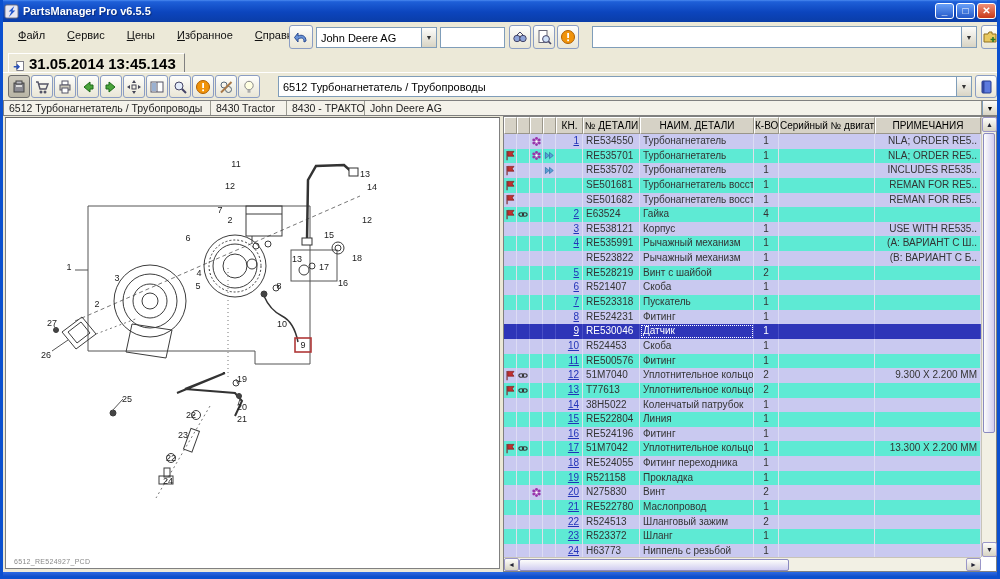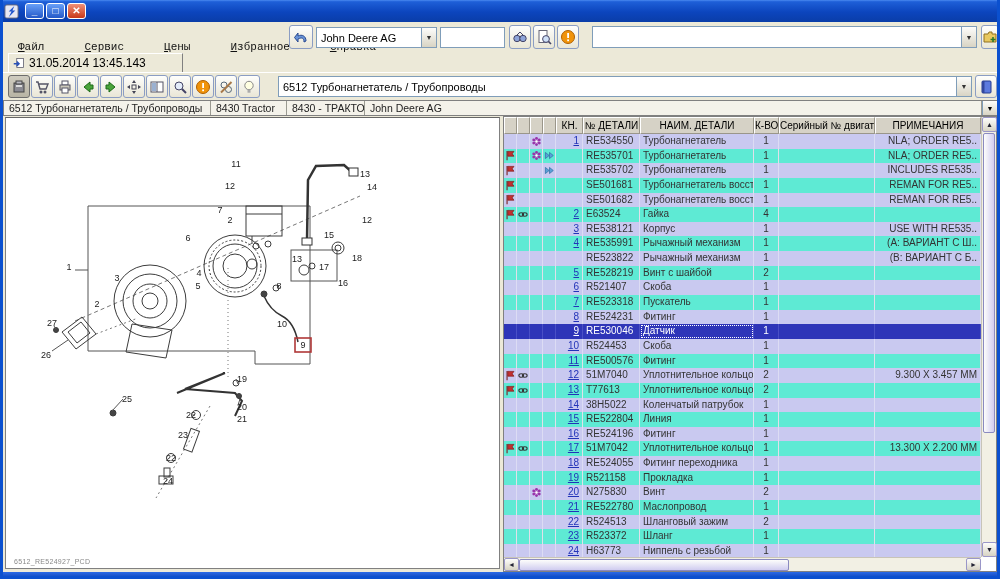--- a/index.html
+++ b/index.html
@@ -15,21 +15,21 @@
   .winbtn { width:19px; height:16px; margin-left:2px; border:1px solid #fff; border-radius:3px;
     font-size:10px; color:#fff; display:flex; align-items:center; justify-content:center;
     background:linear-gradient(#68a0f8,#2458c8); font-weight:bold; line-height:1; }
   .winbtn.close { background:linear-gradient(#f09078,#c83818); }
   .frame { position:absolute; inset:0; border:3px solid #0b50cf; border-top:none; pointer-events:none; z-index:50; }
   .bottombar { position:absolute; left:0; right:0; bottom:0; height:7px;
     background:linear-gradient(#2a6ae8,#0b3fb0); z-index:40; }
 
   
   .menurow { position:absolute; left:3px; right:3px; top:22px; height:30px; background:#ece9d8; }
-  .menus { position:absolute; left:6px; top:17px; display:flex; gap:22px;font-family:Liberation Mono, monospace; }
+  .menus { position:absolute; left:6px; top:5px; display:flex; gap:4px; }
   .menuitem { font-size:11px; color:#111; padding:2px 9px; }
   .menuitem::first-letter { text-decoration:underline; }
   .tb-btn { border:1px solid #8b9dc3; border-radius:3px; background:linear-gradient(#fefefc,#e9e6d6);
     display:flex; align-items:center; justify-content:center; }
   .combo { background:#fff; border:1px solid #7f9db9; display:flex; align-items:center;
     font-size:11px; color:#000; }
   .combo .val { flex:1; padding:0 4px; white-space:nowrap; overflow:hidden; }
   .combo .drop { width:15px; align-self:stretch; background:linear-gradient(#fdfdfb,#d8d4c4);
     border-left:1px solid #7f9db9; display:flex; align-items:center; justify-content:center;
     font-size:7px; color:#333; }
@@ -40,21 +40,21 @@
   .qsearch   { position:absolute; left:437px; top:5px; width:65px; height:21px; }
   .rbtns     { position:absolute; left:506px; top:3px; display:flex; gap:2px; }
   .rbtns .tb-btn { width:22px; height:24px; }
   .filter-combo { position:absolute; left:589px; top:4px; width:385px; height:22px; }
   .addfold   { position:absolute; left:978px; top:3px; width:18px; height:24px; }
 
   
   .tabrow { position:absolute; left:3px; right:3px; top:52px; height:20px; }
   .sesstab { position:absolute; left:5px; top:1px; height:19px; min-width:175px;
     background:#ece9d8; border:1px solid #808080; border-bottom:none; border-top-color:#fff; border-left-color:#fff;
-    display:flex; align-items:center; gap:4px; padding:0 8px 0 4px; font-size:12px; color:#000; }
+    display:flex; align-items:flex-end; gap:4px; padding:0 8px 0 4px; font-size:15px; color:#000;font-weight:bold; }
 
   
   .toolrow { position:absolute; left:3px; right:3px; top:72px; height:28px; border-top:1px solid #fff; }
   .mainbtns { position:absolute; left:5px; top:2px; display:flex; gap:1px; }
   .mainbtns .tb-btn { width:22px; height:23px; }
   .mainbtns .tb-btn:first-child { background:linear-gradient(#cfccc0,#b8b4a4); border-color:#6d6d6d; }
   .asm-combo { position:absolute; left:275px; top:3px; width:694px; height:21px; }
   .bookbtn { position:absolute; left:972px; top:2px; width:22px; height:23px; }
 
   
@@ -117,20 +117,21 @@
   .ic svg { display:block; }
 </style>
 </head>
 <body>
 
 <div class="titlebar">
   <svg class="appicon" viewBox="0 0 16 16">
     <rect x="1" y="1" width="14" height="14" rx="2" fill="#e8e8f4" stroke="#667"></rect>
     <path d="M11 2 L5 8 L8 8 L5 14 L12 7 L9 7 Z" fill="#2255cc"></path>
   </svg>
+  <span class="title">PartsManager Pro v6.5.5</span>
   <div class="winbtn">_</div>
   <div class="winbtn">□</div>
   <div class="winbtn close">✕</div>
 </div>
 
 <div class="menurow">
   <div class="menus">
       <span class="menuitem">Файл</span>
       <span class="menuitem">Сервис</span>
       <span class="menuitem">Цены</span>
@@ -736,21 +737,21 @@
                 </svg>
               </span>
             </span>
             <span class="c-i"></span>
             <span class="c-i"></span>
             <span class="c-kn"><span class="knlink">12</span></span>
             <span class="c-part">51M7040</span>
             <span class="c-name">Уплотнительное кольцо</span>
             <span class="c-qty">2</span>
             <span class="c-ser"></span>
-            <span class="c-note">9.300 X 3.457 ММ</span>
+            <span class="c-note">9.300 X 2.200 ММ</span>
           </div>
           <div class="trow">
             <span class="c-i">
               <span class="ic">
                 <svg width="11" height="11" viewBox="0 0 16 16">
                   <path d="M3 1.5 V15" stroke="#7a2020" stroke-width="1.6"></path>
                   <path d="M4 2 h9 l-2.5 3.5 L13 9 H4 Z" fill="#c23030" stroke="#801818"></path>
                 </svg>
               </span>
             </span>

